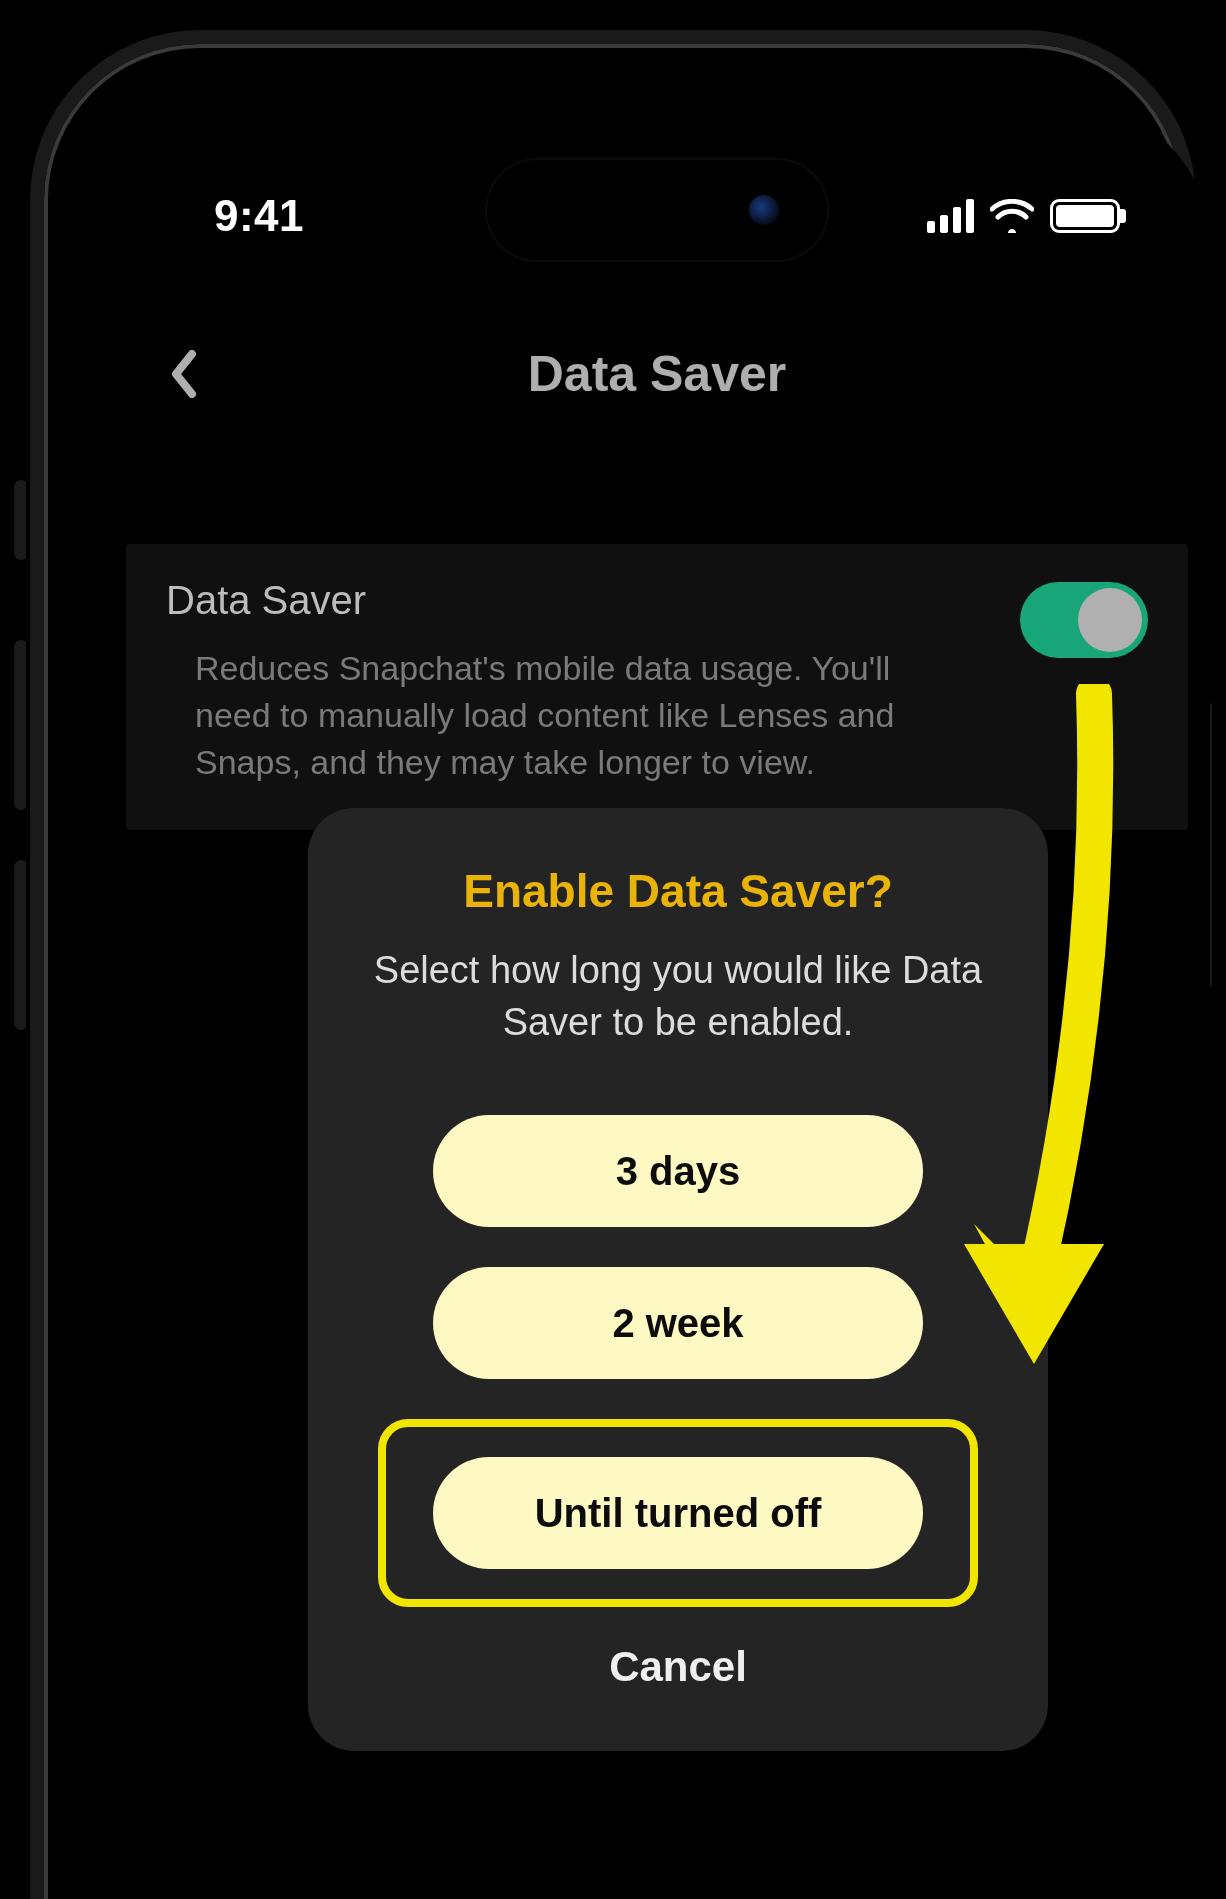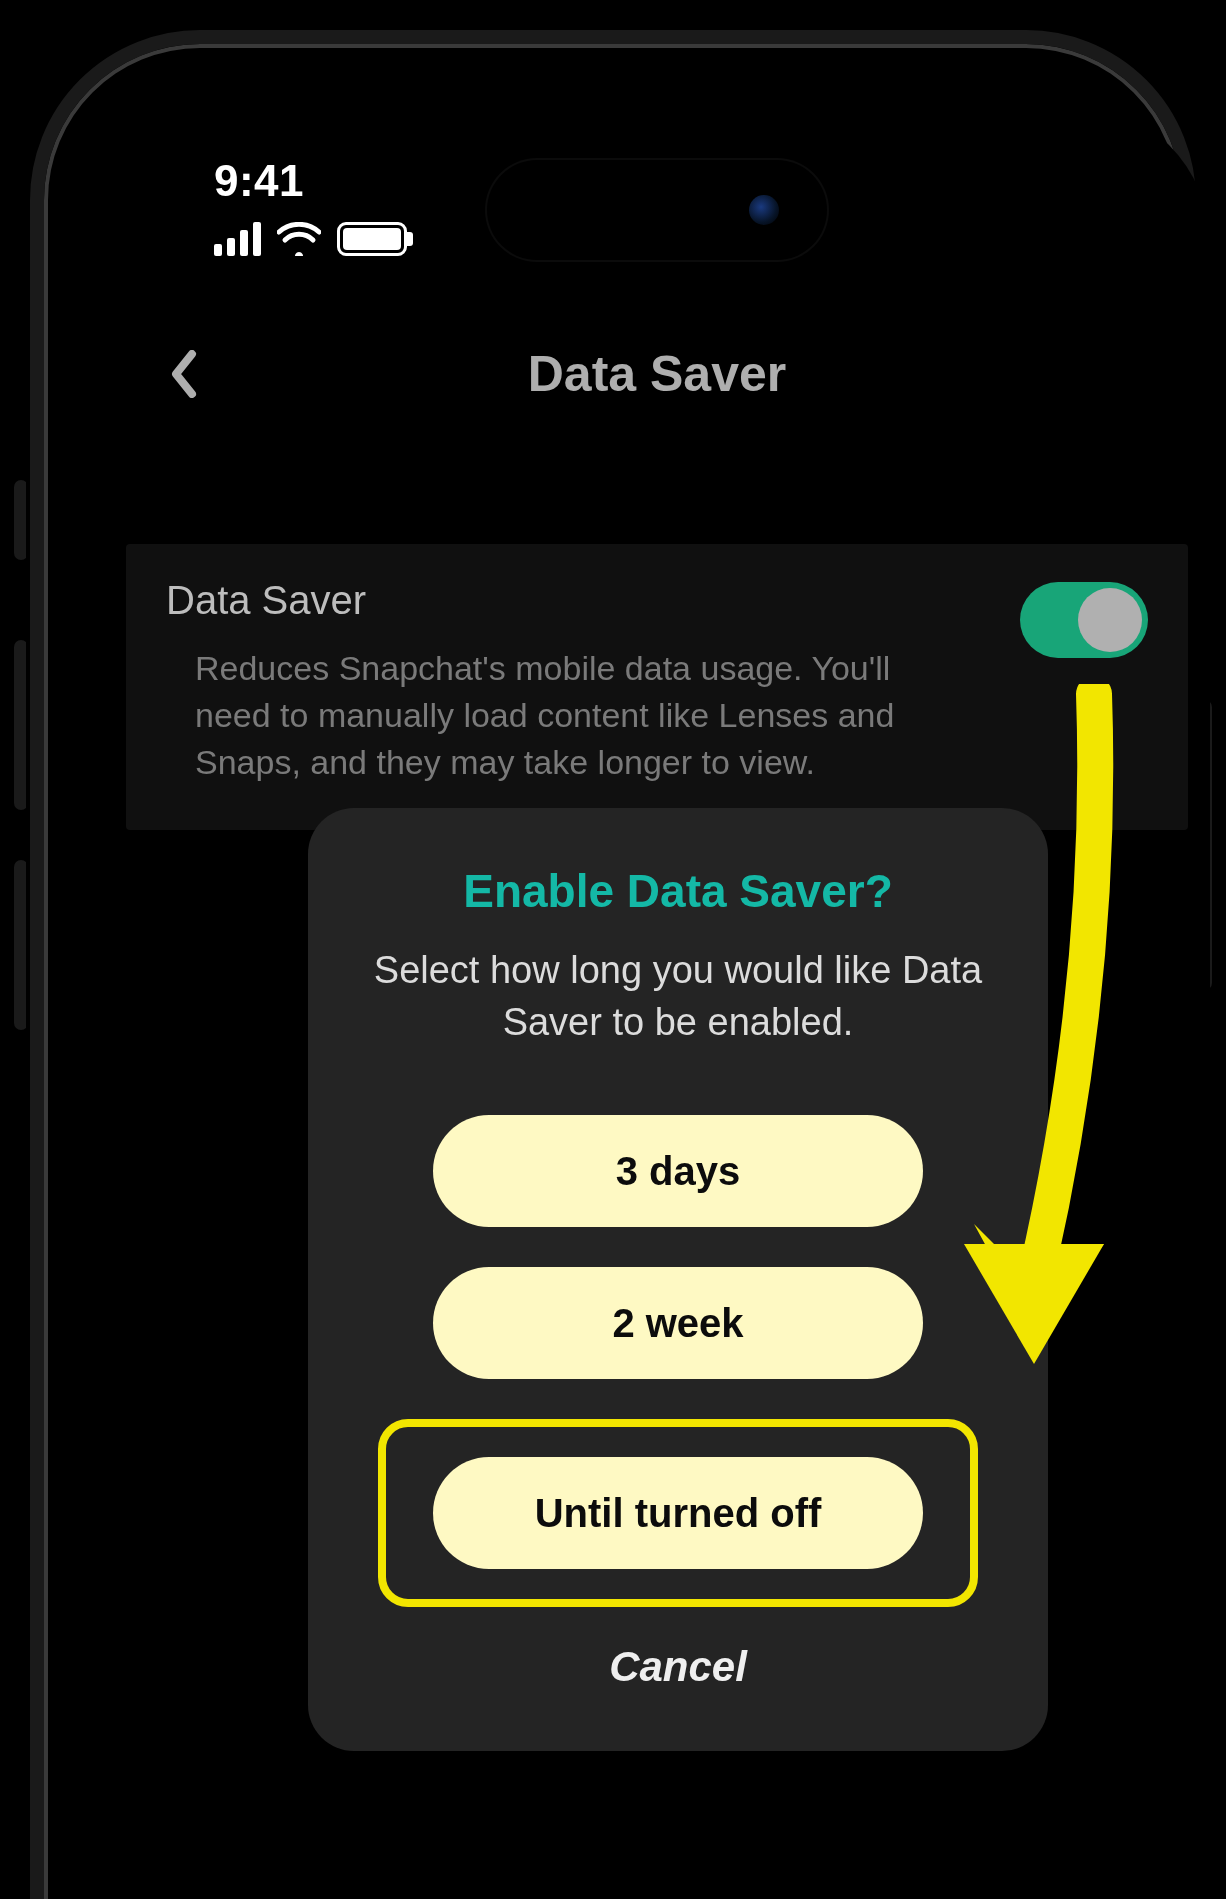--- a/index.html
+++ b/index.html
@@ -67,29 +67,29 @@
     transform: translateY(-50%);
     width: 30px;
     height: 30px;
     border-radius: 50%;
     background: radial-gradient(circle at 40% 40%, #1a3a80 0%, #071428 60%, #000 100%);
   }
 
   
   .status-bar {
     position: absolute;
-    top: 52px;
+    top: 62px;
     left: 0;
     right: 0;
     height: 100px;
     display: flex;
+    align-items: center;
     justify-content: space-between;
     padding: 0 90px 0 110px;
     color: #fff;
-    flex-direction: column;
   }
   .status-time {
     font-size: 44px;
     font-weight: 700;
     letter-spacing: 0.5px;
   }
   .status-icons {
     display: flex;
     align-items: center;
     gap: 16px;
@@ -213,21 +213,21 @@
     position:absolute;
     top:704px;
     left:204px;
     width:740px;
     background:#242424;
     border-radius:46px;
     padding:56px 44px 60px 44px;
     text-align:center;
   }
   .modal-title{
-    color:#14b8a6;
+    color:#eab308;
     font-size:46px;
     font-weight:800;
     margin-bottom:26px;
   }
   .modal-sub{
     color:#dcdcdc;
     font-size:38px;
     line-height:1.38;
     margin:17px 8px 66px 8px;
   }
@@ -251,21 +251,20 @@
     padding:30px 36px;
     margin:0 auto 36px auto;
     width:600px;
   }
   .highlight-box .pill-btn{ margin-bottom:0; }
   .cancel-btn{
     color:#efefef;
     font-size:42px;
     font-weight:800;
     margin-top:6px;
-    font-style:italic;
   }
 
   
   .arrow-svg{
     position:absolute;
     left:830px;
     top:580px;
     width:200px;
     height:720px;
     pointer-events:none;

